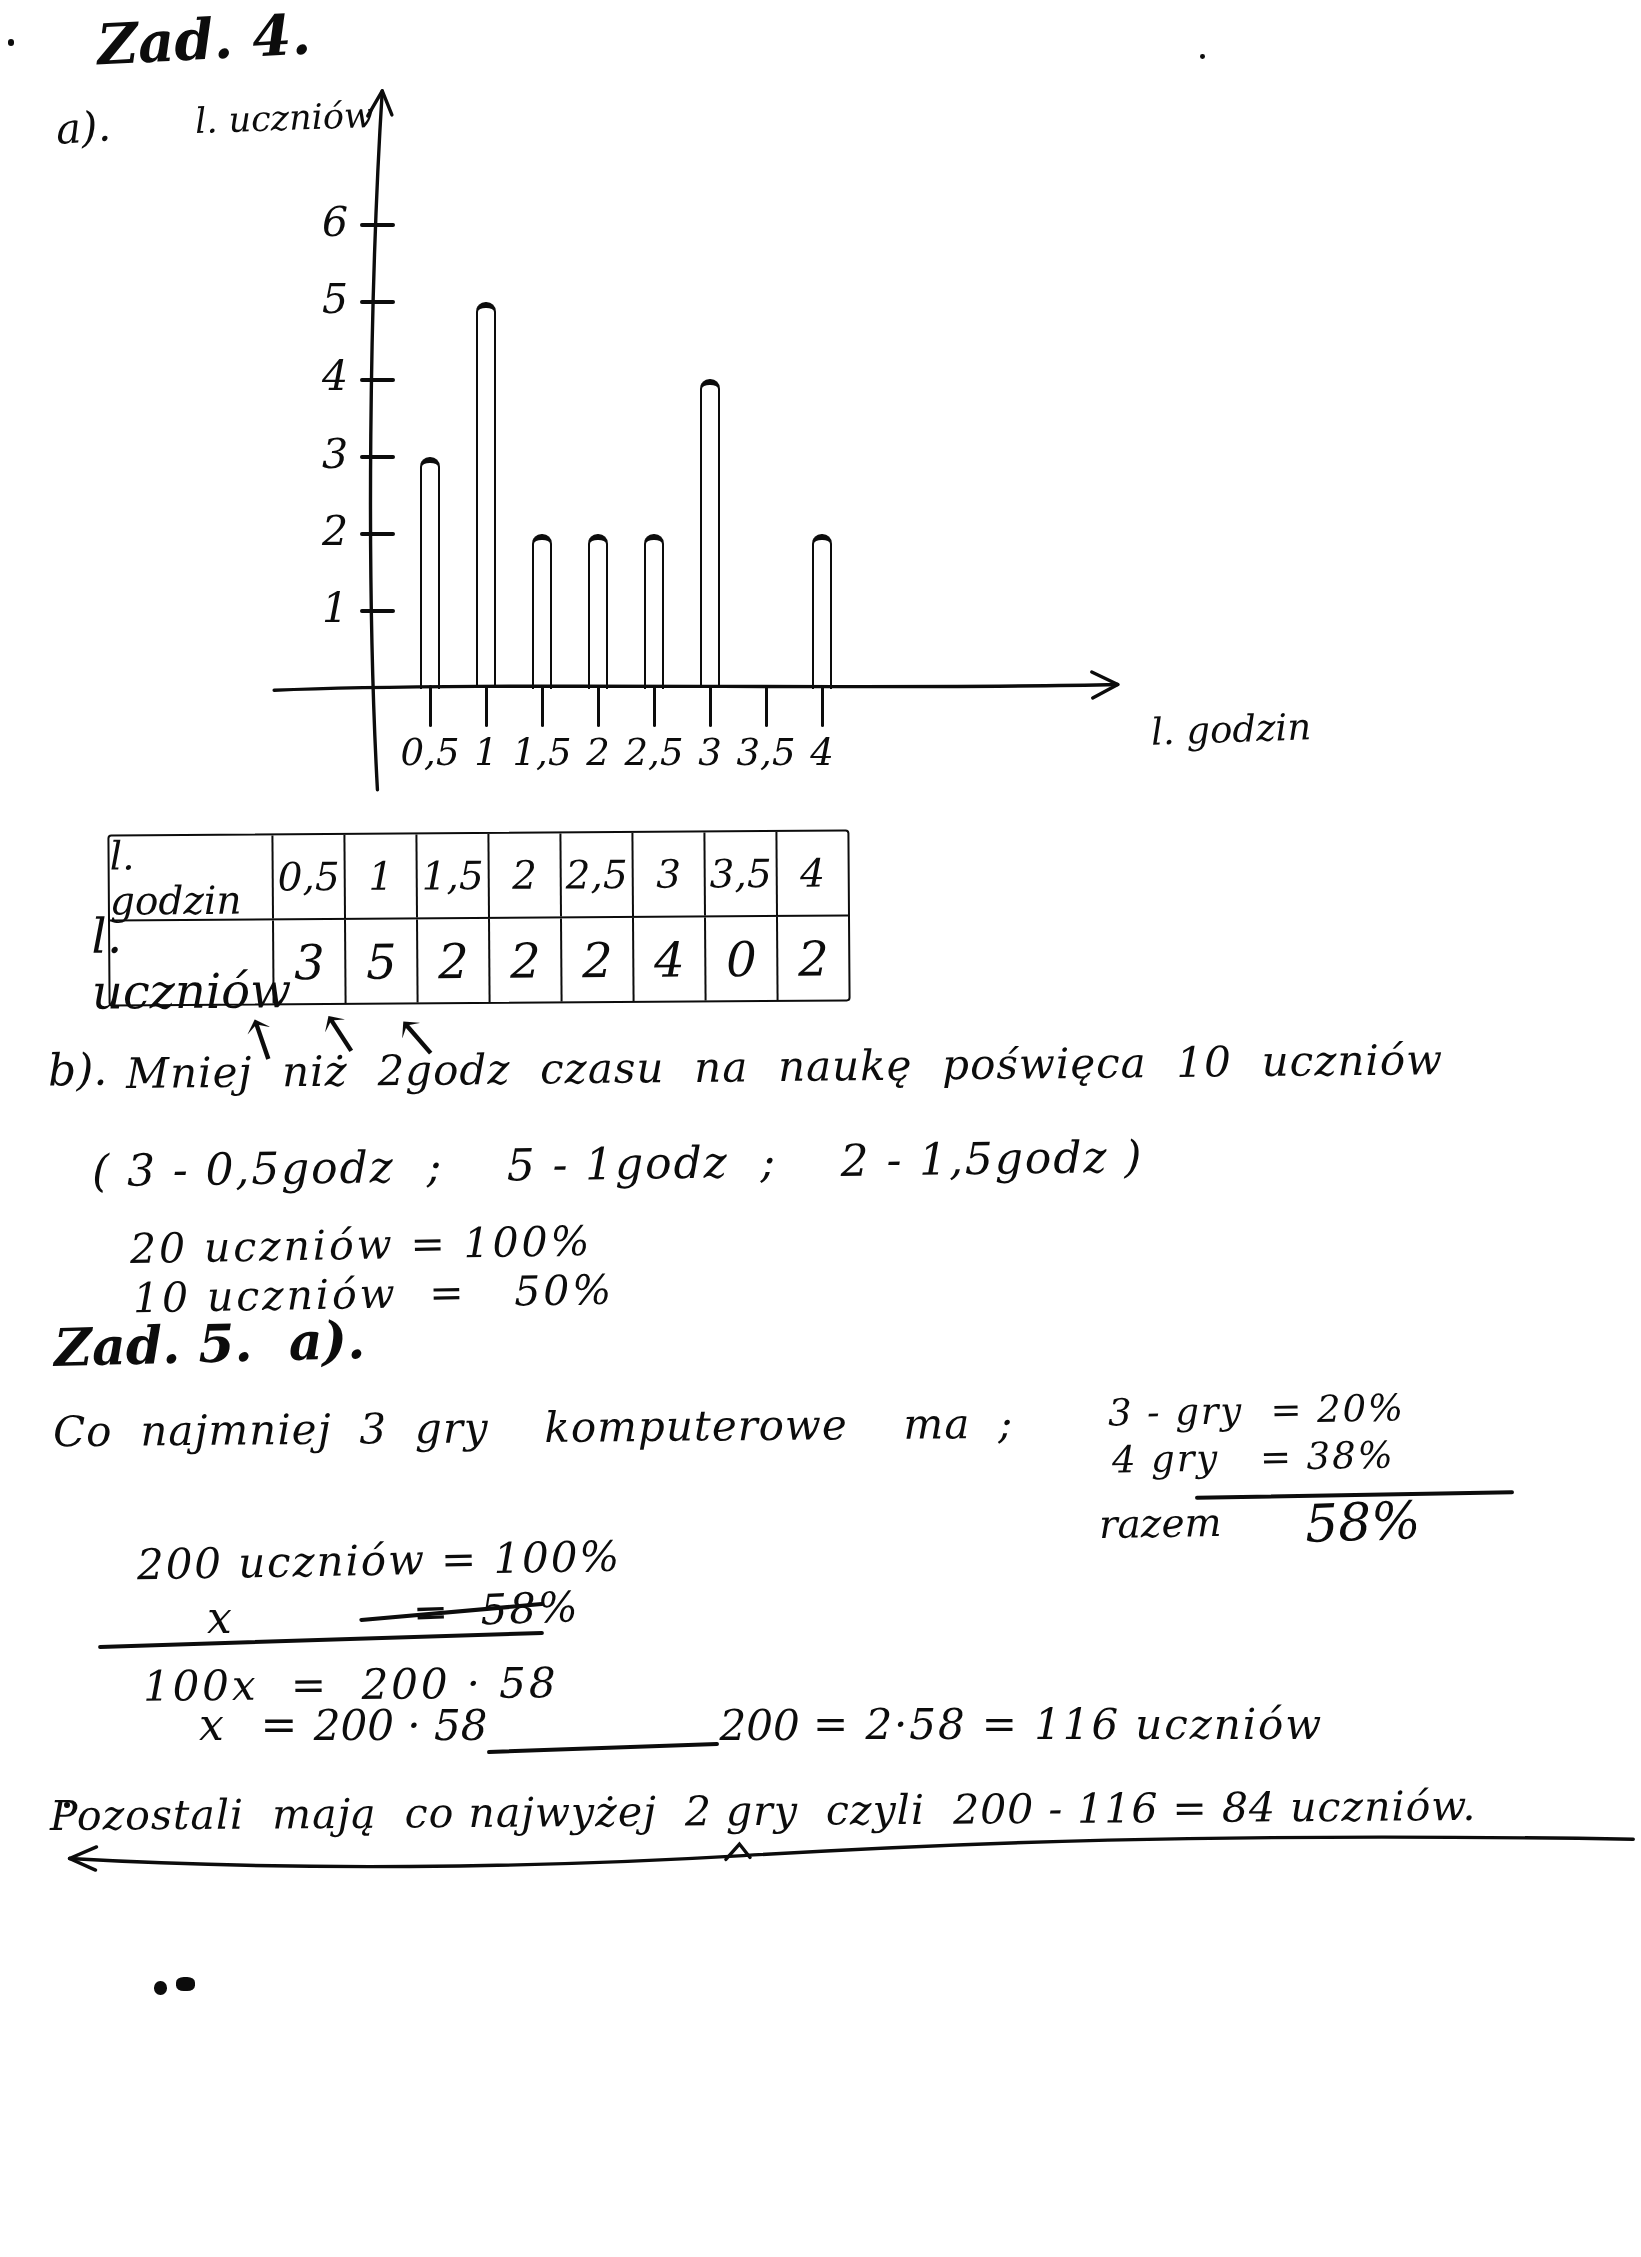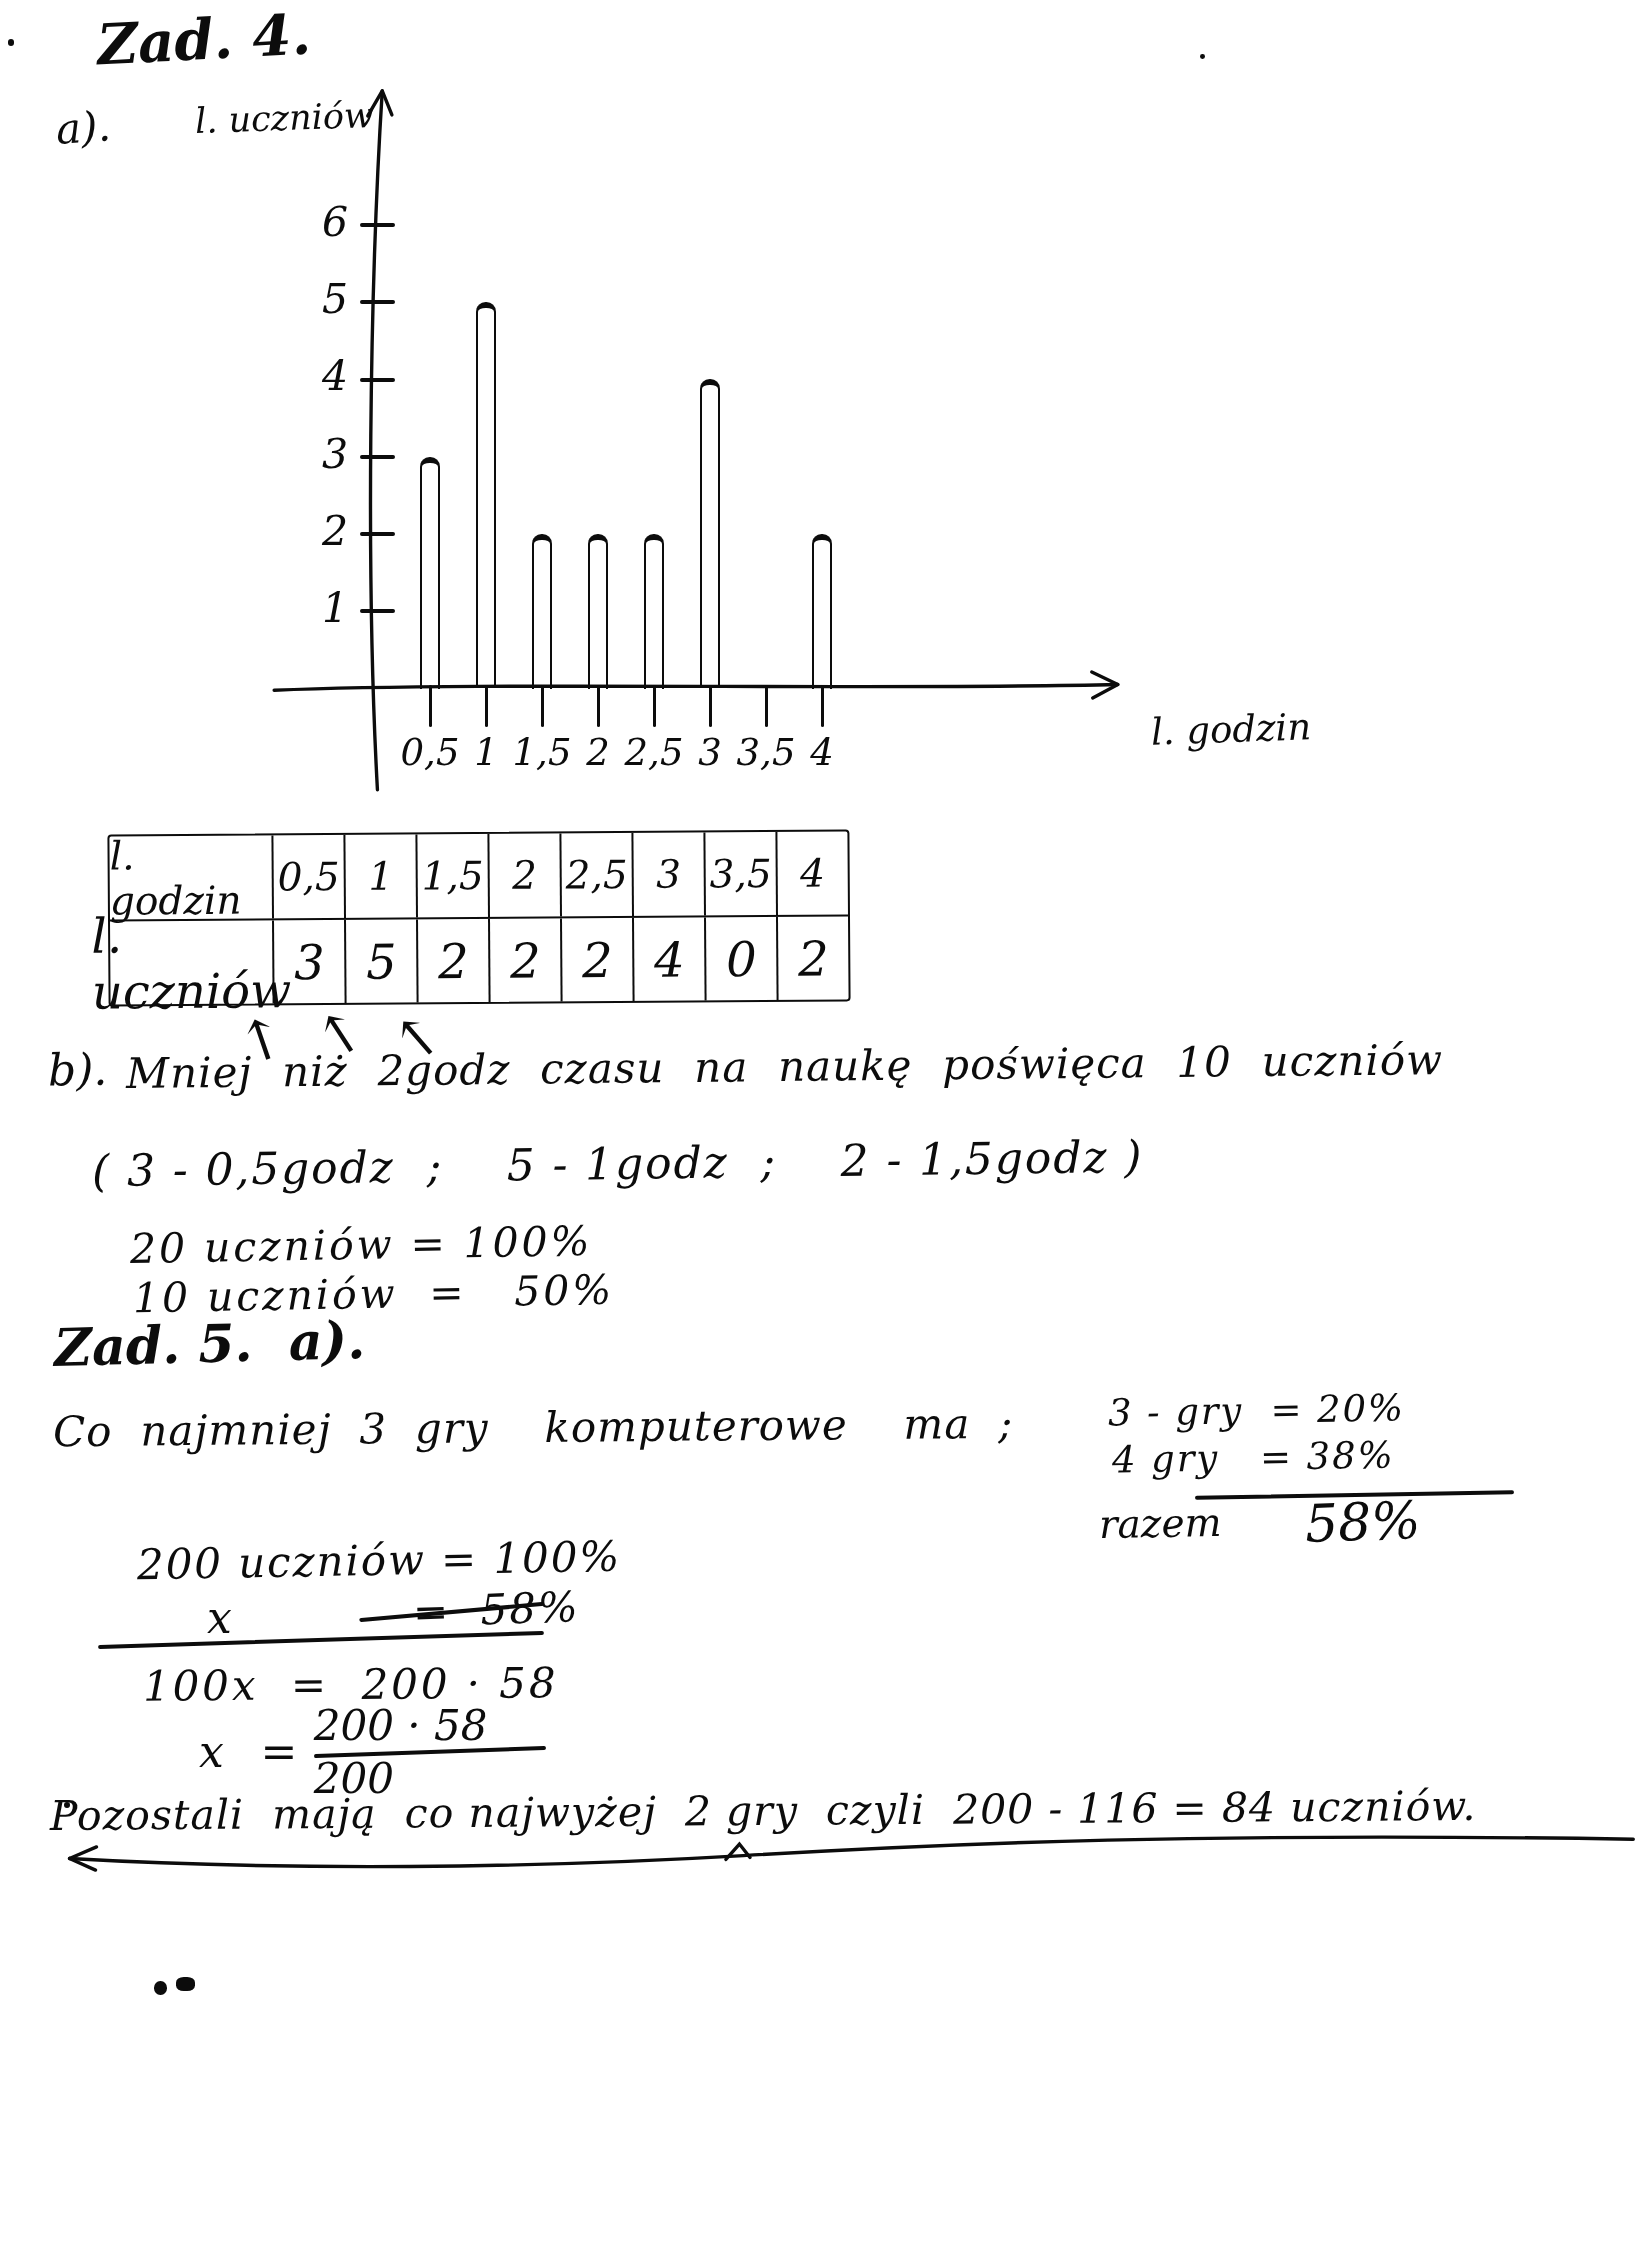--- a/index.html
+++ b/index.html
@@ -29,21 +29,21 @@
   .trow + .trow{ border-top:2.9px solid #0c0c0c; }
   .cell{
     width:70px; height:83px; border-left:2.9px solid #0c0c0c;
     display:flex; align-items:center; justify-content:center;
     font-style:italic;
   }
   .cell.head{ width:162px; border-left:none; font-size:32px; }
   .row-hours .cell{ font-size:39px; }
   .row-students .cell{ font-size:48px; }
   .arrow{ position:absolute; font-size:56px; font-style:normal; }
-  .frac{ display:inline-flex; flex-direction:column; align-items:flex-start; margin:0 13.5px; }
+  .frac{ display:inline-flex; flex-direction:row; align-items:flex-end; margin:0 13.5px; }
   .frac .fbar{ width:232px; height:3.9px; background:#0c0c0c; border-radius:1.9px; transform:rotate(-2deg); }
   .frac .num,.frac .den{ font-style:italic; font-size:42px; white-space:pre;}
   .calc-row{ position:absolute; display:flex; align-items:center; }
   .speck{ position:absolute; background:#0c0c0c; border-radius:50%; }
   svg{ position:absolute; }
   .axis{ stroke:#0c0c0c; stroke-width:3.5; fill:none; stroke-linecap:round; }
 </style>
 </head>
 <body>
 
@@ -155,20 +155,21 @@
 
   <div class="hw" style="left:143px; top:1663px; font-size:42px; letter-spacing:2.9px; transform:rotate(-0.5deg);">100x  =  200 · 58</div>
 
   <div class="calc-row" style="left:199px; top:1701px;">
     <span class="hw" style="position:static; font-size:44px; letter-spacing:2.9px;">x  =</span>
     <span class="frac">
       <span class="num">200 · 58</span>
       <span class="fbar"></span>
       <span class="den">200</span>
     </span>
+    <span class="hw" style="position:static; font-size:42px; letter-spacing:1.9px;">= 2·58 = 116 uczniów</span>
   </div>
 
   <div class="hw" style="left:50px; top:1790px; font-size:41px; letter-spacing:1px; transform:rotate(-0.4deg);">Pozostali  mają  co najwyżej  2 gry  czyli  200 - 116 = 84 uczniów.</div>
 
   <svg width="1641" height="87" style="left:0; top:1815px;" viewBox="0 0 1700 90">
     <path class="axis" d="M72,45 C300,58 550,55 770,42 S1250,18 1692,25"></path>
     <path class="axis" d="M72,45 L100,33 M72,45 L99,57"></path>
     <path class="axis" d="M752,46 L766,30 L777,44"></path>
   </svg>
 

